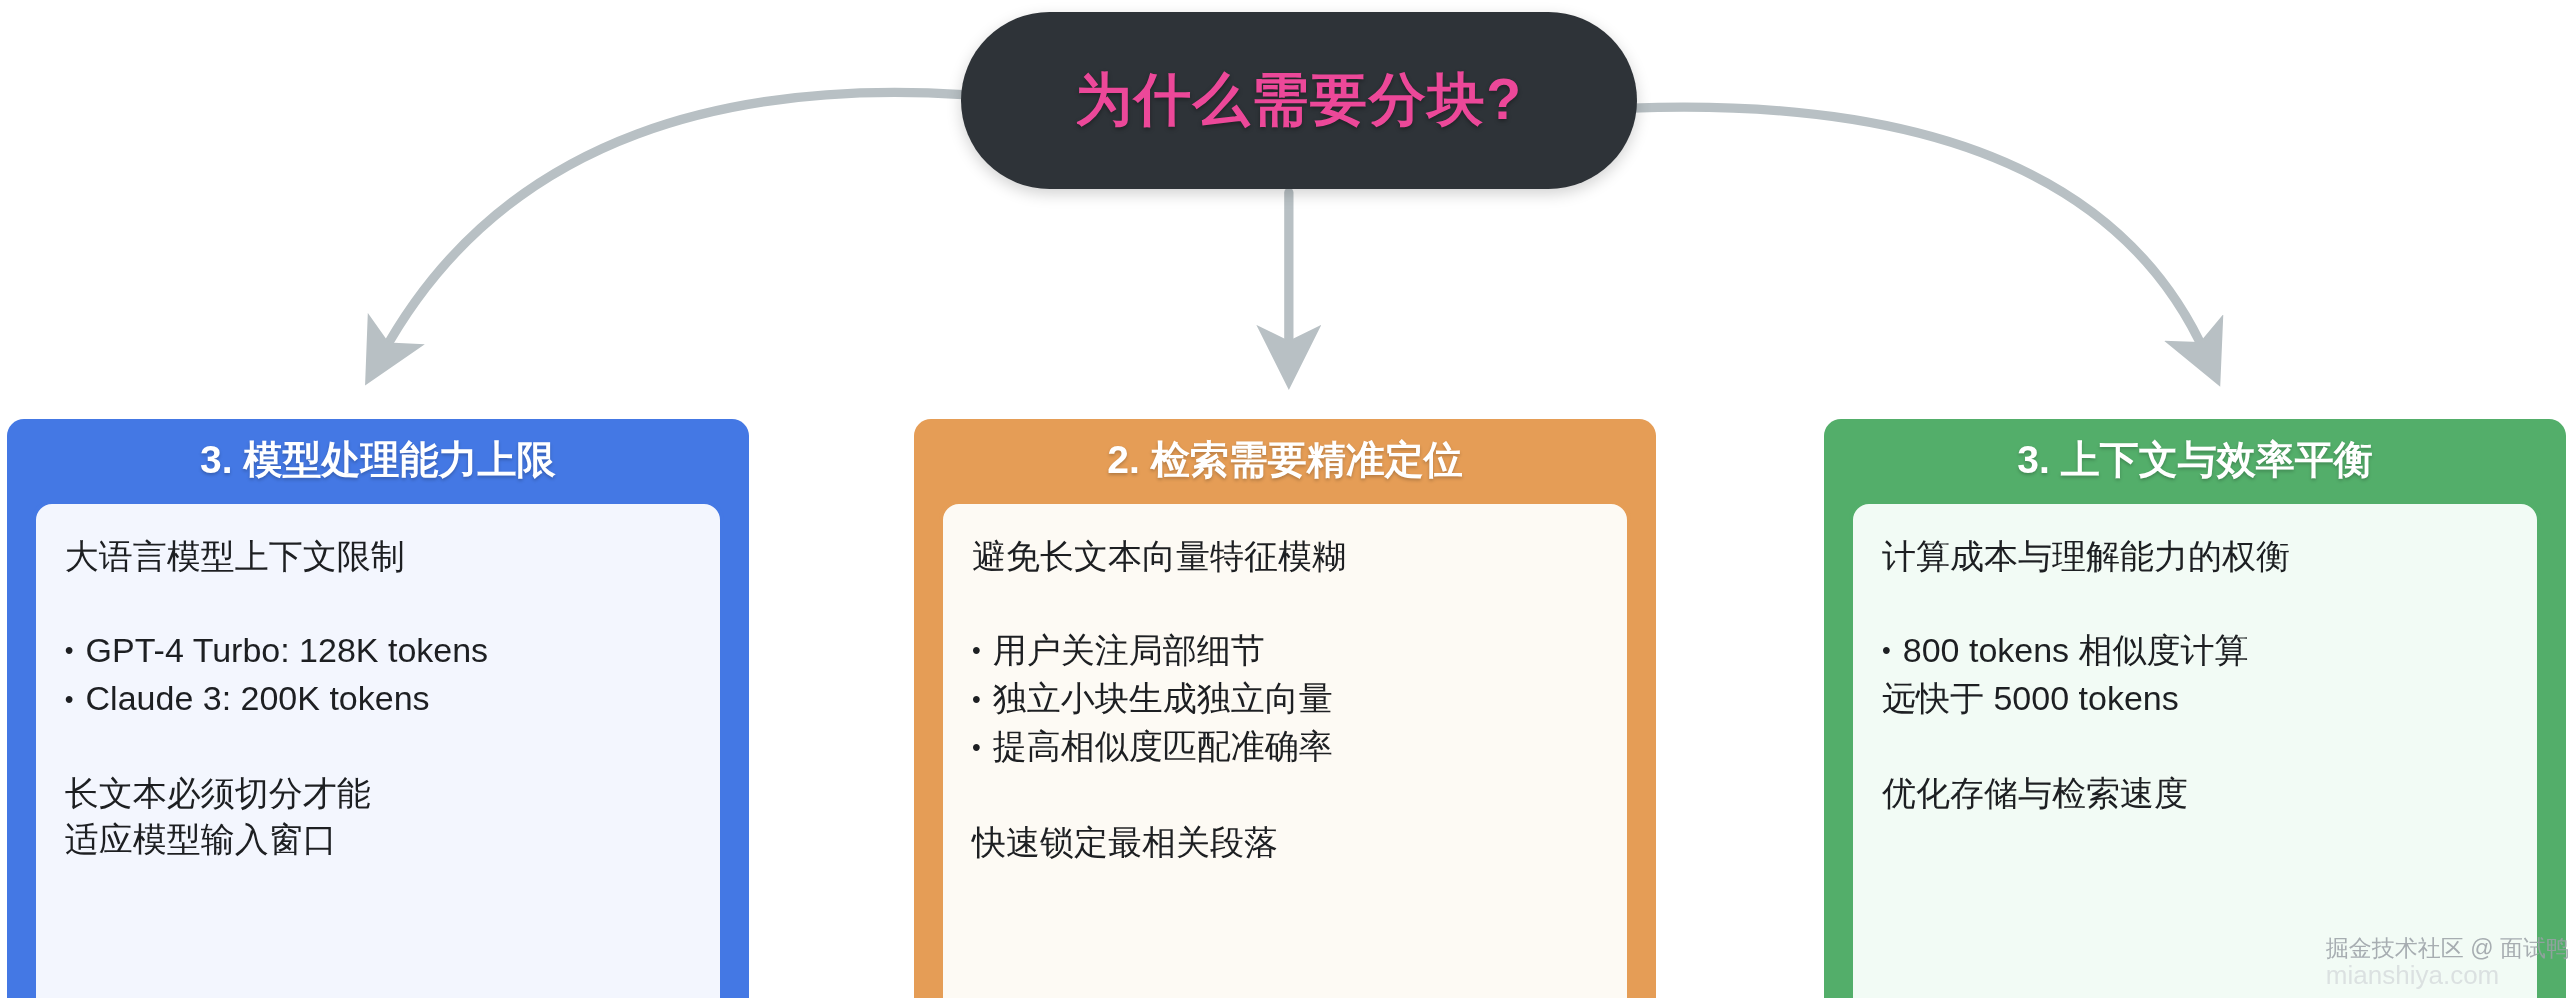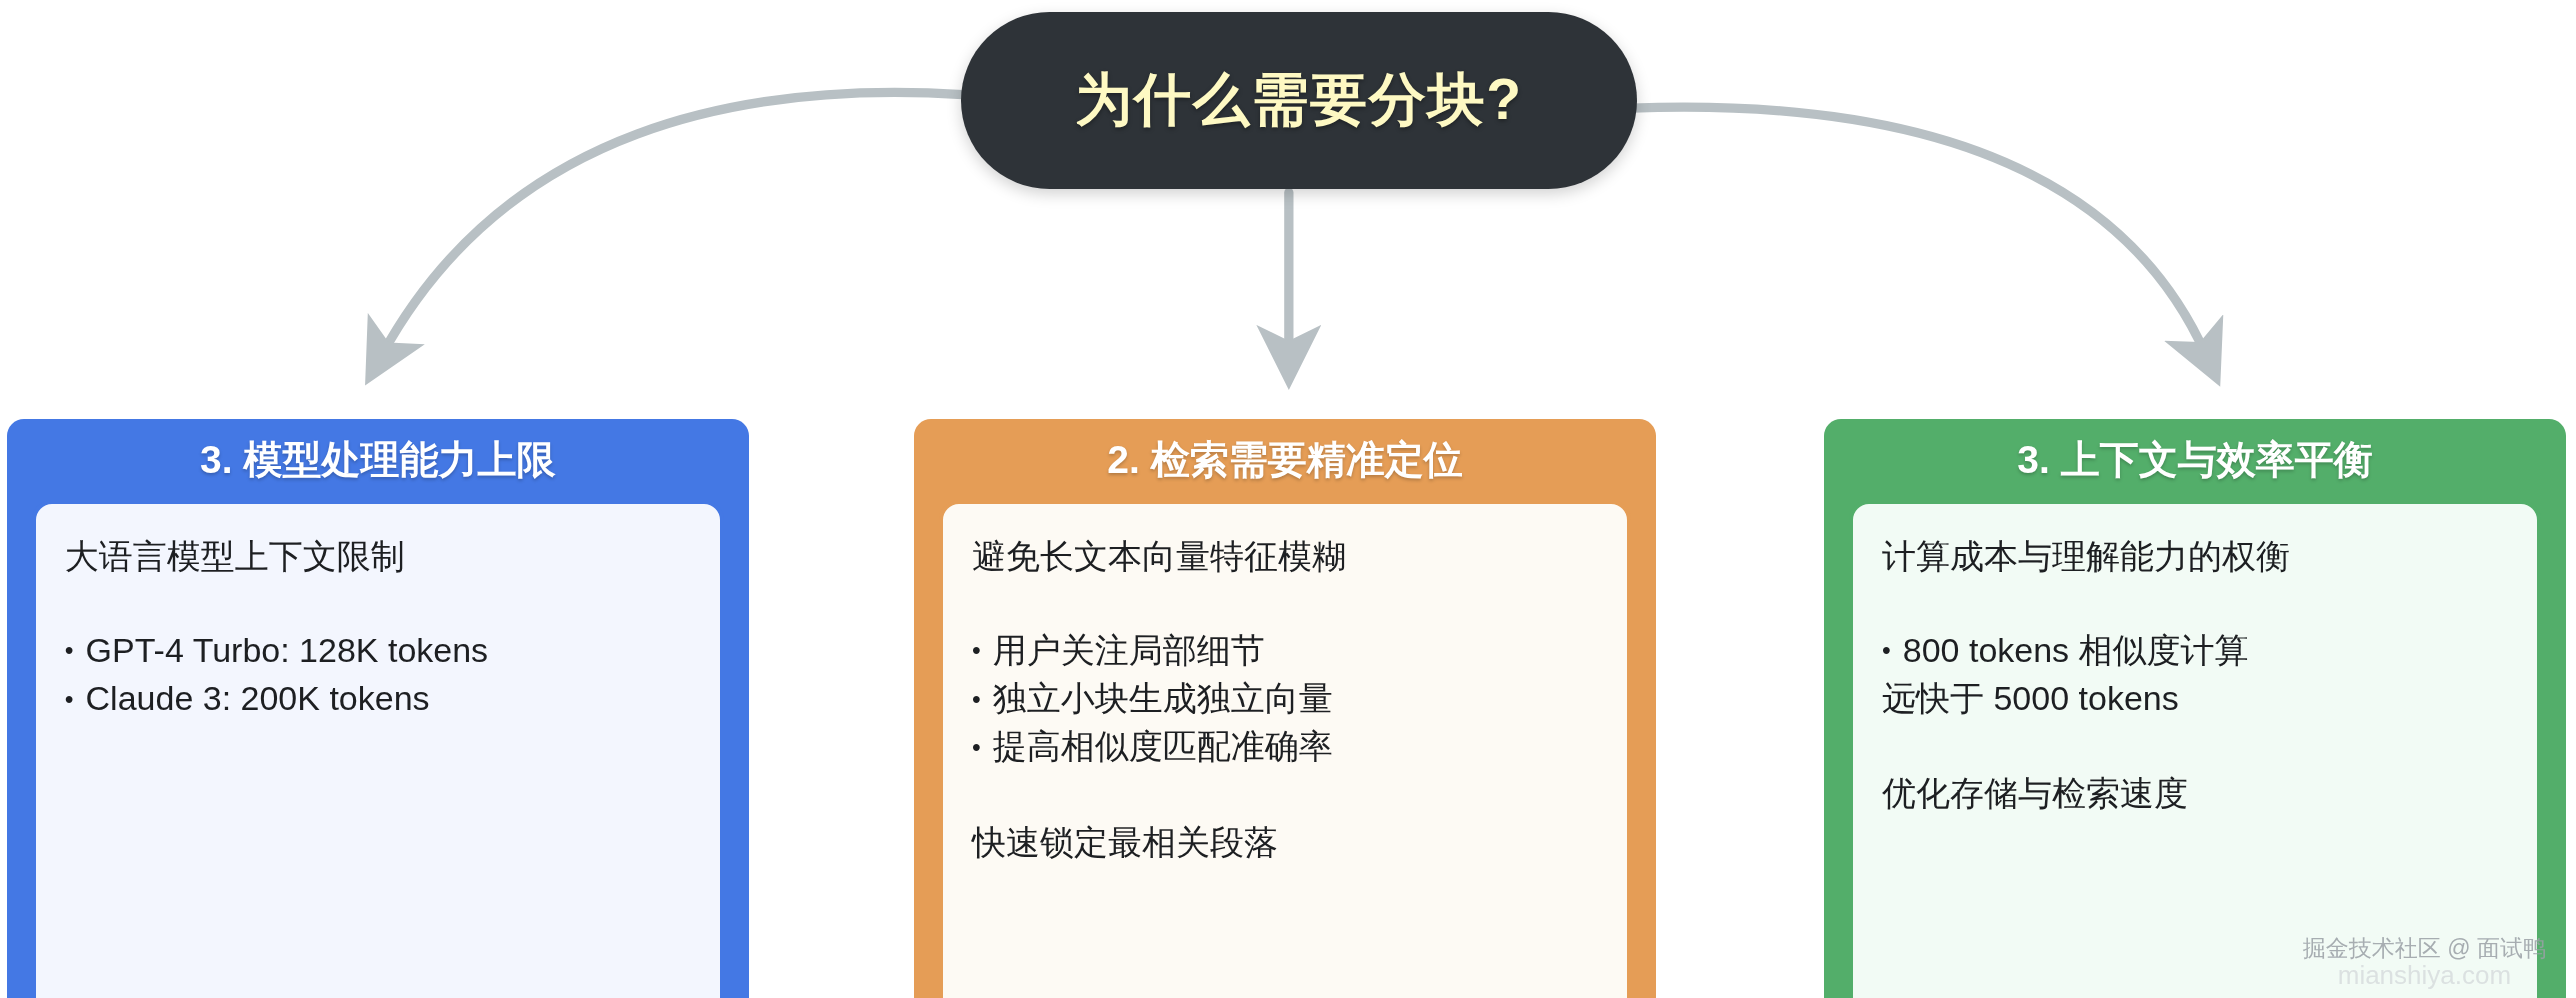--- a/index.html
+++ b/index.html
@@ -40,21 +40,21 @@
     width: 676px;
     height: 177px;
     background: #2e3338;
     border-radius: 89px;
     display: flex;
     align-items: center;
     justify-content: center;
     box-shadow: 0 5px 15px rgba(0,0,0,0.18);
   }
   .root-title {
-    color: #fef9c3;
+    color: #ec4899;
     font-size: 57px;
     font-weight: bold;
     letter-spacing: 1.7px;
     white-space: nowrap;
     text-shadow: 0 1.7px 4.2px rgba(0,0,0,0.35);
   }
 
   
   .card {
     position: absolute;
@@ -130,23 +130,23 @@
     font-size: 34px;
     color: #1d1f22;
     line-height: 1.35;
     margin-top: 49px;
     white-space: nowrap;
   }
 
   
   .watermark {
     position: absolute;
-    right: 30px;
+    right: 7px;
     bottom: 6.8px;
-    text-align: center;
+    text-align: left;
     pointer-events: none;
   }
   .wm-main {
     font-size: 23px;
     color: #9aa0a6;
     opacity: 0.85;
     white-space: nowrap;
   }
   .wm-sub {
     font-size: 26px;
@@ -180,20 +180,24 @@
   </div>
 
   <div class="card c1">
     <div class="card-header">3. 模型处理能力上限</div>
     <div class="card-body">
       <div class="body-lead">大语言模型上下文限制</div>
       <ul class="bullet-list">
         <li>GPT-4 Turbo: 128K tokens</li>
         <li>Claude 3: 200K tokens</li>
       </ul>
+      <div class="body-tail">
+        <div>长文本必须切分才能</div>
+        <div>适应模型输入窗口</div>
+      </div>
     </div>
   </div>
 
   <div class="card c2">
     <div class="card-header">2. 检索需要精准定位</div>
     <div class="card-body">
       <div class="body-lead">避免长文本向量特征模糊</div>
       <ul class="bullet-list">
         <li>用户关注局部细节</li>
         <li>独立小块生成独立向量</li>

